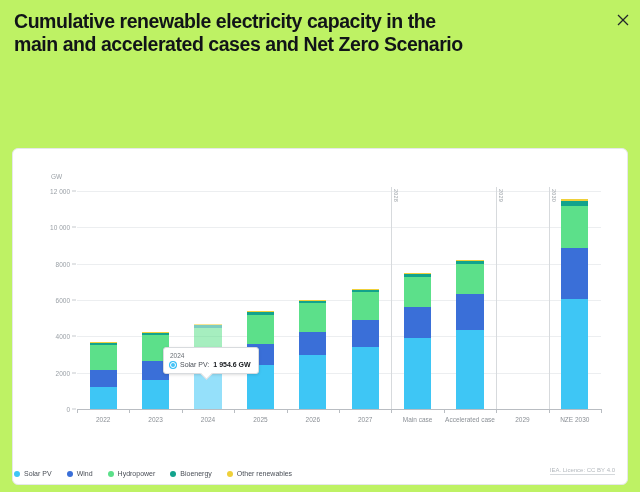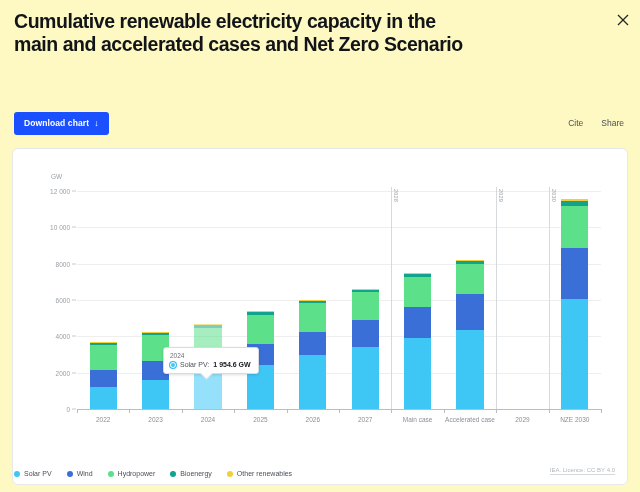--- a/index.html
+++ b/index.html
@@ -2,21 +2,21 @@
 <html><head>
 <meta charset="utf-8">
 <style>
   * { box-sizing: border-box; margin: 0; padding: 0; }
   html, body {
     width: 640px; height: 492px;
     background: #ffffff;
     font-family: "Liberation Sans", sans-serif;
     overflow: hidden;
   }
-  .page { position: relative; width: 640px; height: 492px; background: #fef9c3; }
+  .page { position: relative; width: 640px; height: 492px; background: #bef264; }
 
   
   .header { position: absolute; left: 0; top: 0; width: 640px; padding: 10px 14px 0 14px; }
   .title {
     font-size: 19.5px; font-weight: 700; line-height: 1.16;
     letter-spacing: -0.45px; color: #111418; max-width: 470px;
   }
   .last-updated { margin-top: 12px; font-size: 8px; color: #7b8085; letter-spacing: .1px; }
 
   .close-icon {
@@ -134,30 +134,20 @@
     <div class="title">Cumulative renewable electricity capacity in the main and accelerated cases and Net Zero Scenario</div>
   </div>
 
   <div class="close-icon">
     <svg viewBox="0 0 14 14" fill="none" stroke="currentColor" stroke-width="1.2">
       <line x1="2" y1="2" x2="12" y2="12"></line>
       <line x1="12" y1="2" x2="2" y2="12"></line>
     </svg>
   </div>
 
-  <div class="action-row">
-    <button class="dl-btn">
-      <span>Download chart</span>
-      <span class="dl-arrow">↓</span>
-    </button>
-    <div class="links">
-      <span class="link">Cite</span>
-      <span class="link">Share</span>
-    </div>
-  </div>
 
   <div class="card">
     <div class="unit-label">GW</div>
 
     <div class="plot" id="plot">
       <div id="gridlines">
           <div class="gridline zero" style="top: 218px;"></div>
           <div class="ytick" style="top: 218px;">0</div>
           <div class="ytick-mark" style="top: 218px;"></div>
           <div class="gridline" style="top: 181.667px;"></div>

